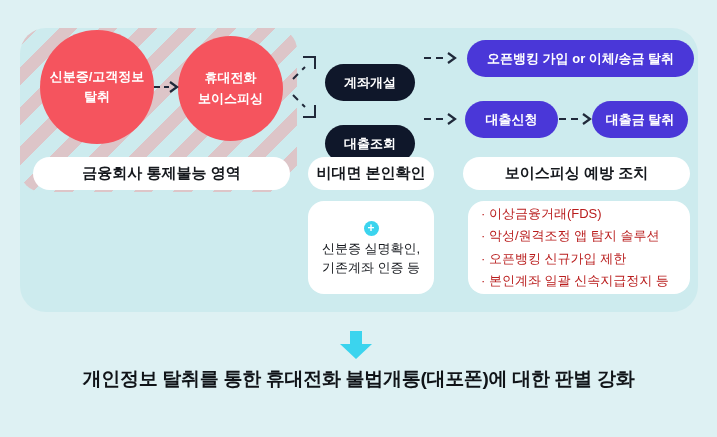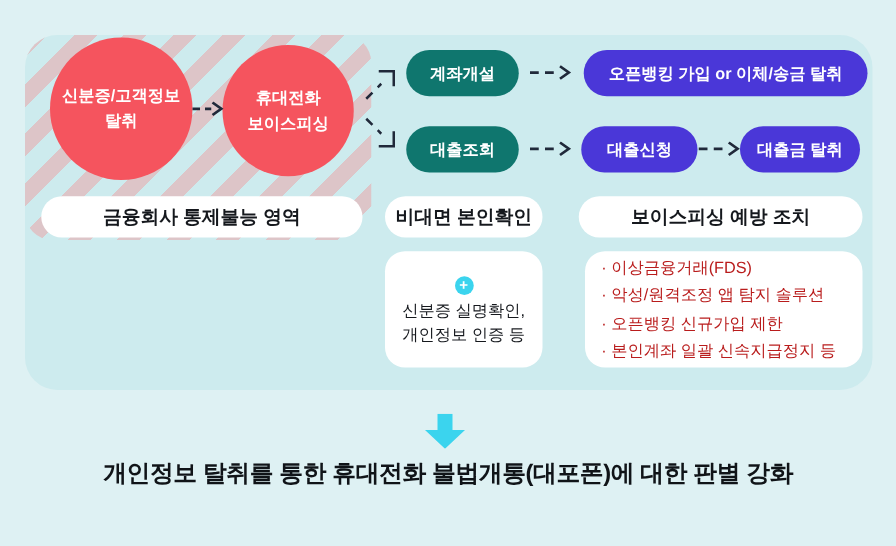--- a/index.html
+++ b/index.html
@@ -28,21 +28,21 @@
     color:#fff;font-weight:700;font-size:13px;line-height:1.55;text-align:center;
   }
   .circle-1{left:20px;top:2px;width:114px;height:114px;}
   .circle-2{left:158px;top:8px;width:105px;height:105px;}
   .arrow-svg{position:absolute;}
   .pill{
     position:absolute;height:37px;border-radius:19px;
     display:flex;align-items:center;justify-content:center;
     color:#fff;font-weight:700;font-size:13px;white-space:nowrap;
   }
-  .pill-blue{background:#0f766e;}
+  .pill-blue{background:#0f172a;margin-top:24px;}
   .pill-indigo{background:#4a37d8;}
   .p-r1-1{left:305px;top:12px;width:90px;}
   .p-r1-2{left:447px;top:12px;width:227px;}
   .p-r2-1{left:305px;top:73px;width:90px;}
   .p-r2-2{left:445px;top:73px;width:93px;}
   .p-r2-3{left:572px;top:73px;width:96px;}
   .white-pill{
     position:absolute;top:129px;height:33px;border-radius:17px;background:#ffffff;
     display:flex;align-items:center;justify-content:center;
     color:#15181d;font-weight:700;font-size:15px;white-space:nowrap;
@@ -130,21 +130,21 @@
     </svg>
     <div class="pill pill-indigo p-r2-3">대출금 탈취</div>
 
     <div class="white-pill wp-1">금융회사 통제불능 영역</div>
     <div class="white-pill wp-2">비대면 본인확인</div>
     <div class="white-pill wp-3">보이스피싱 예방 조치</div>
 
     <div class="white-box box-verify">
       <span class="plus-chip">+</span>
       <span>신분증 실명확인,</span>
-      <span>개인정보 인증 등</span>
+      <span>기존계좌 인증 등</span>
     </div>
 
     <div class="white-box box-list">
       <div class="item">· 이상금융거래(FDS)</div>
       <div class="item">· 악성/원격조정 앱 탐지 솔루션</div>
       <div class="item">· 오픈뱅킹 신규가입 제한</div>
       <div class="item">· 본인계좌 일괄 신속지급정지 등</div>
     </div>
   </div>
 

